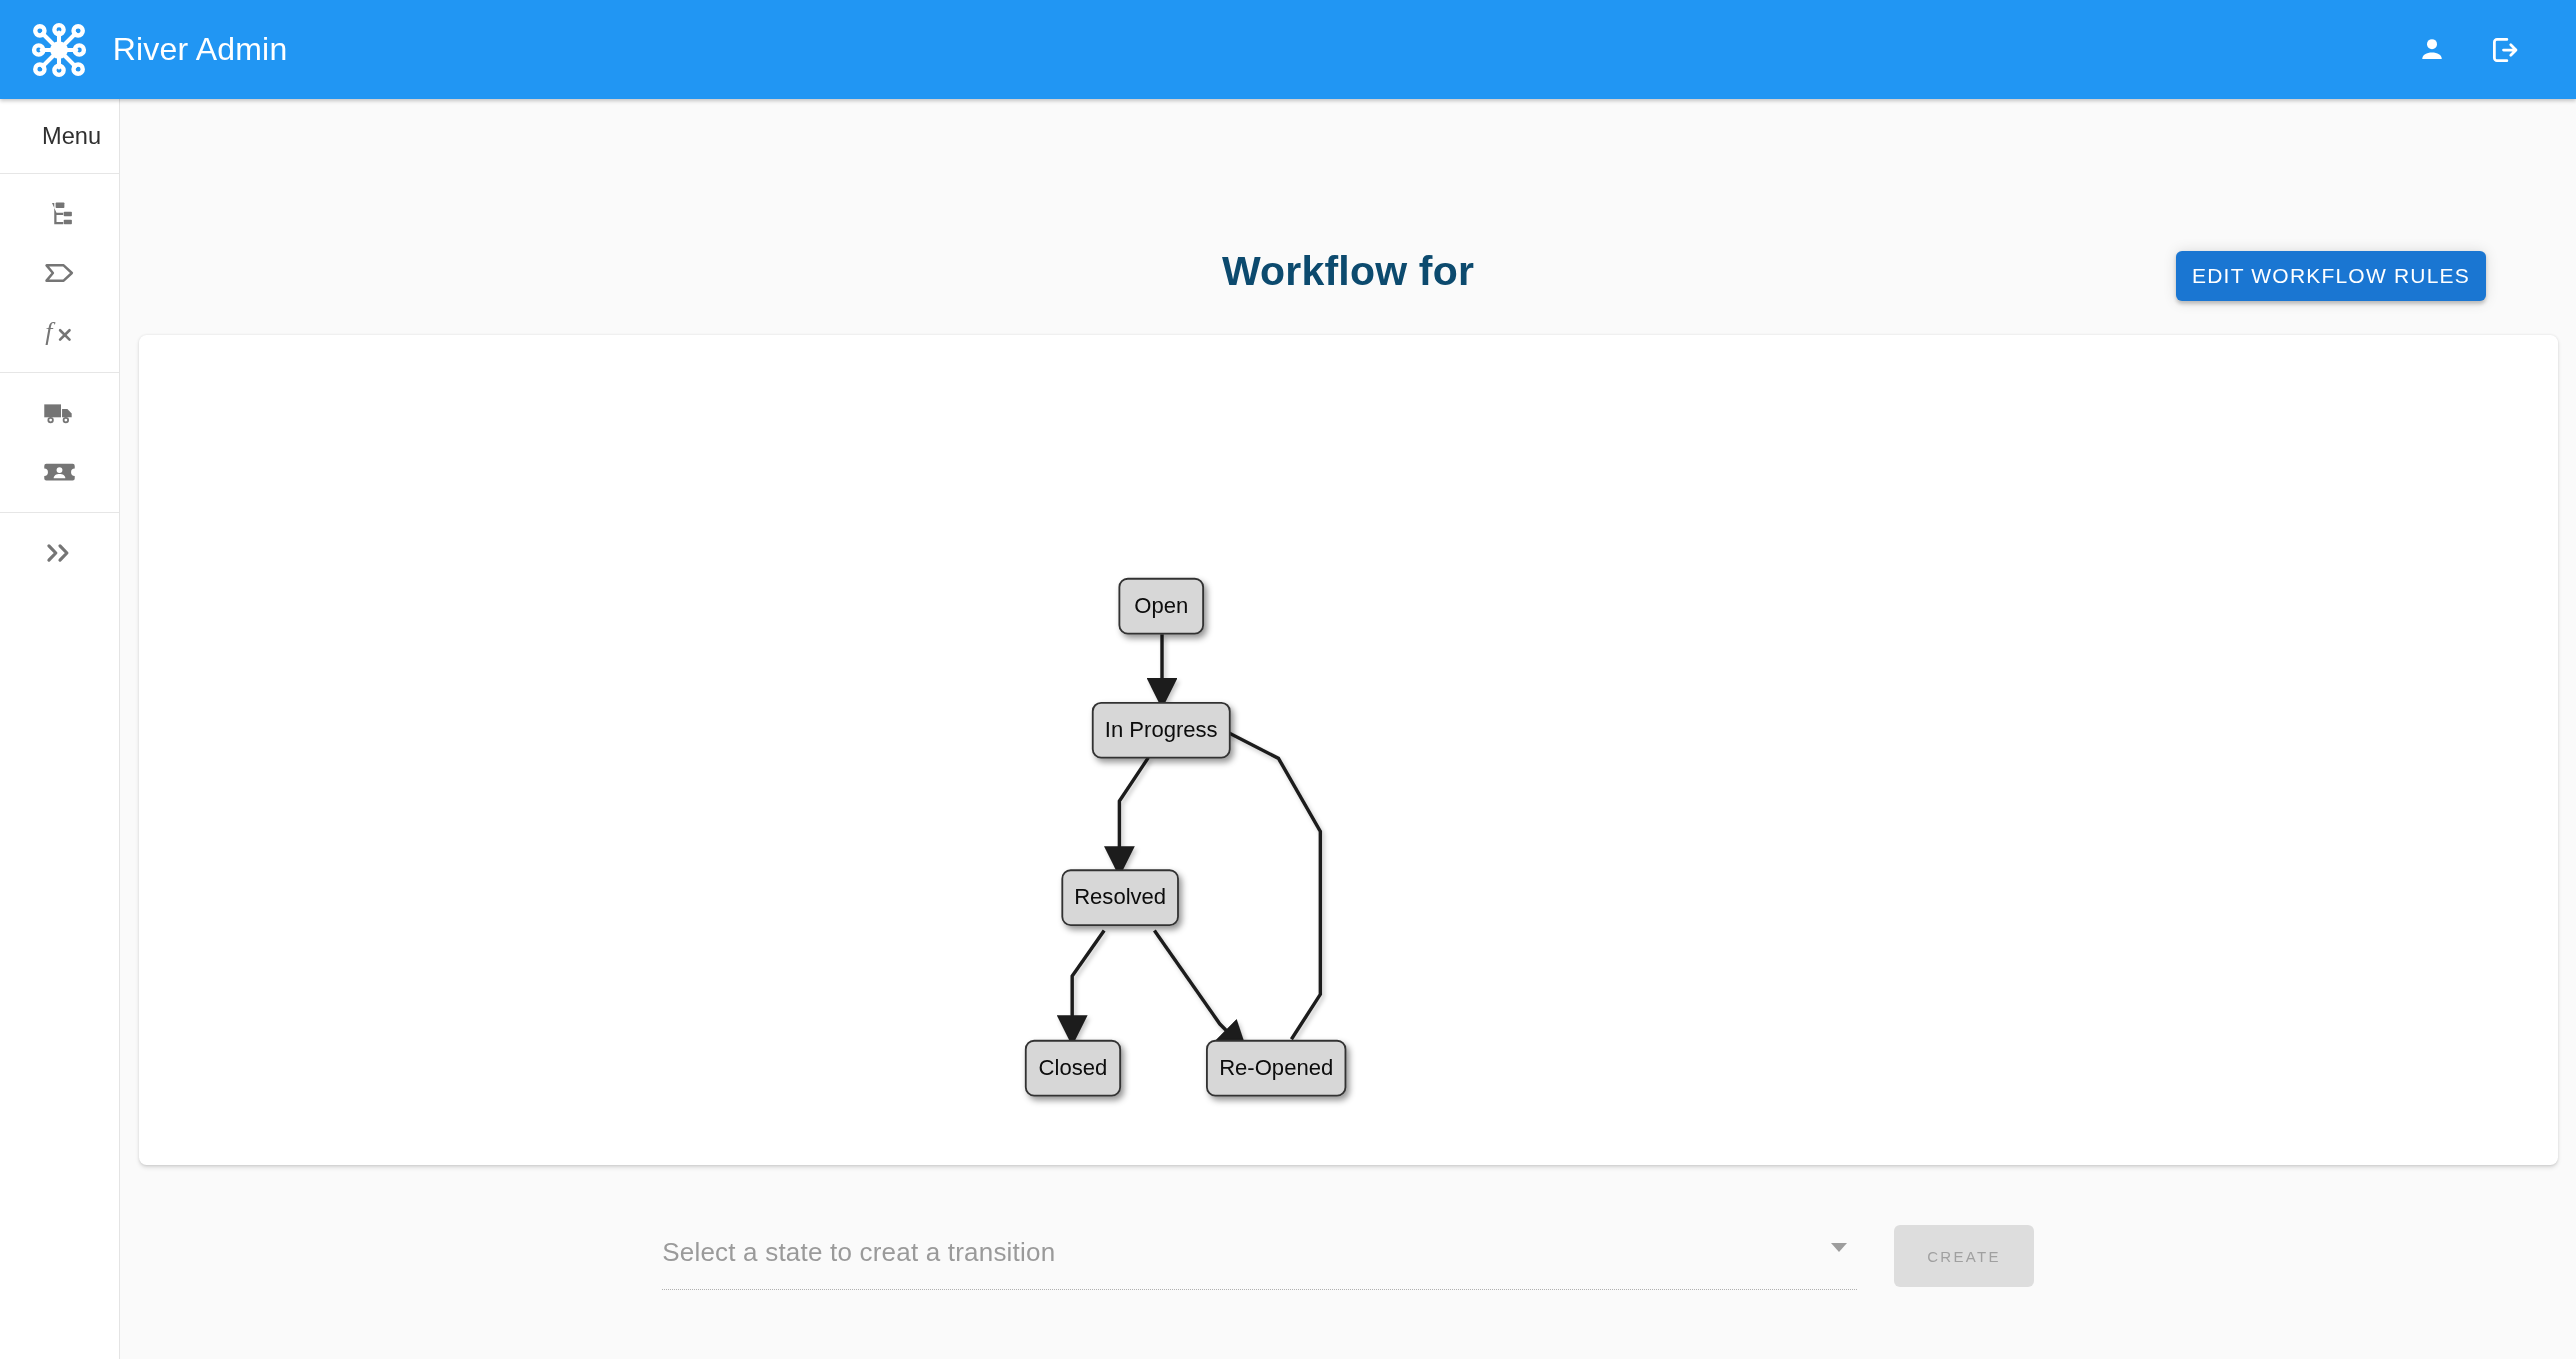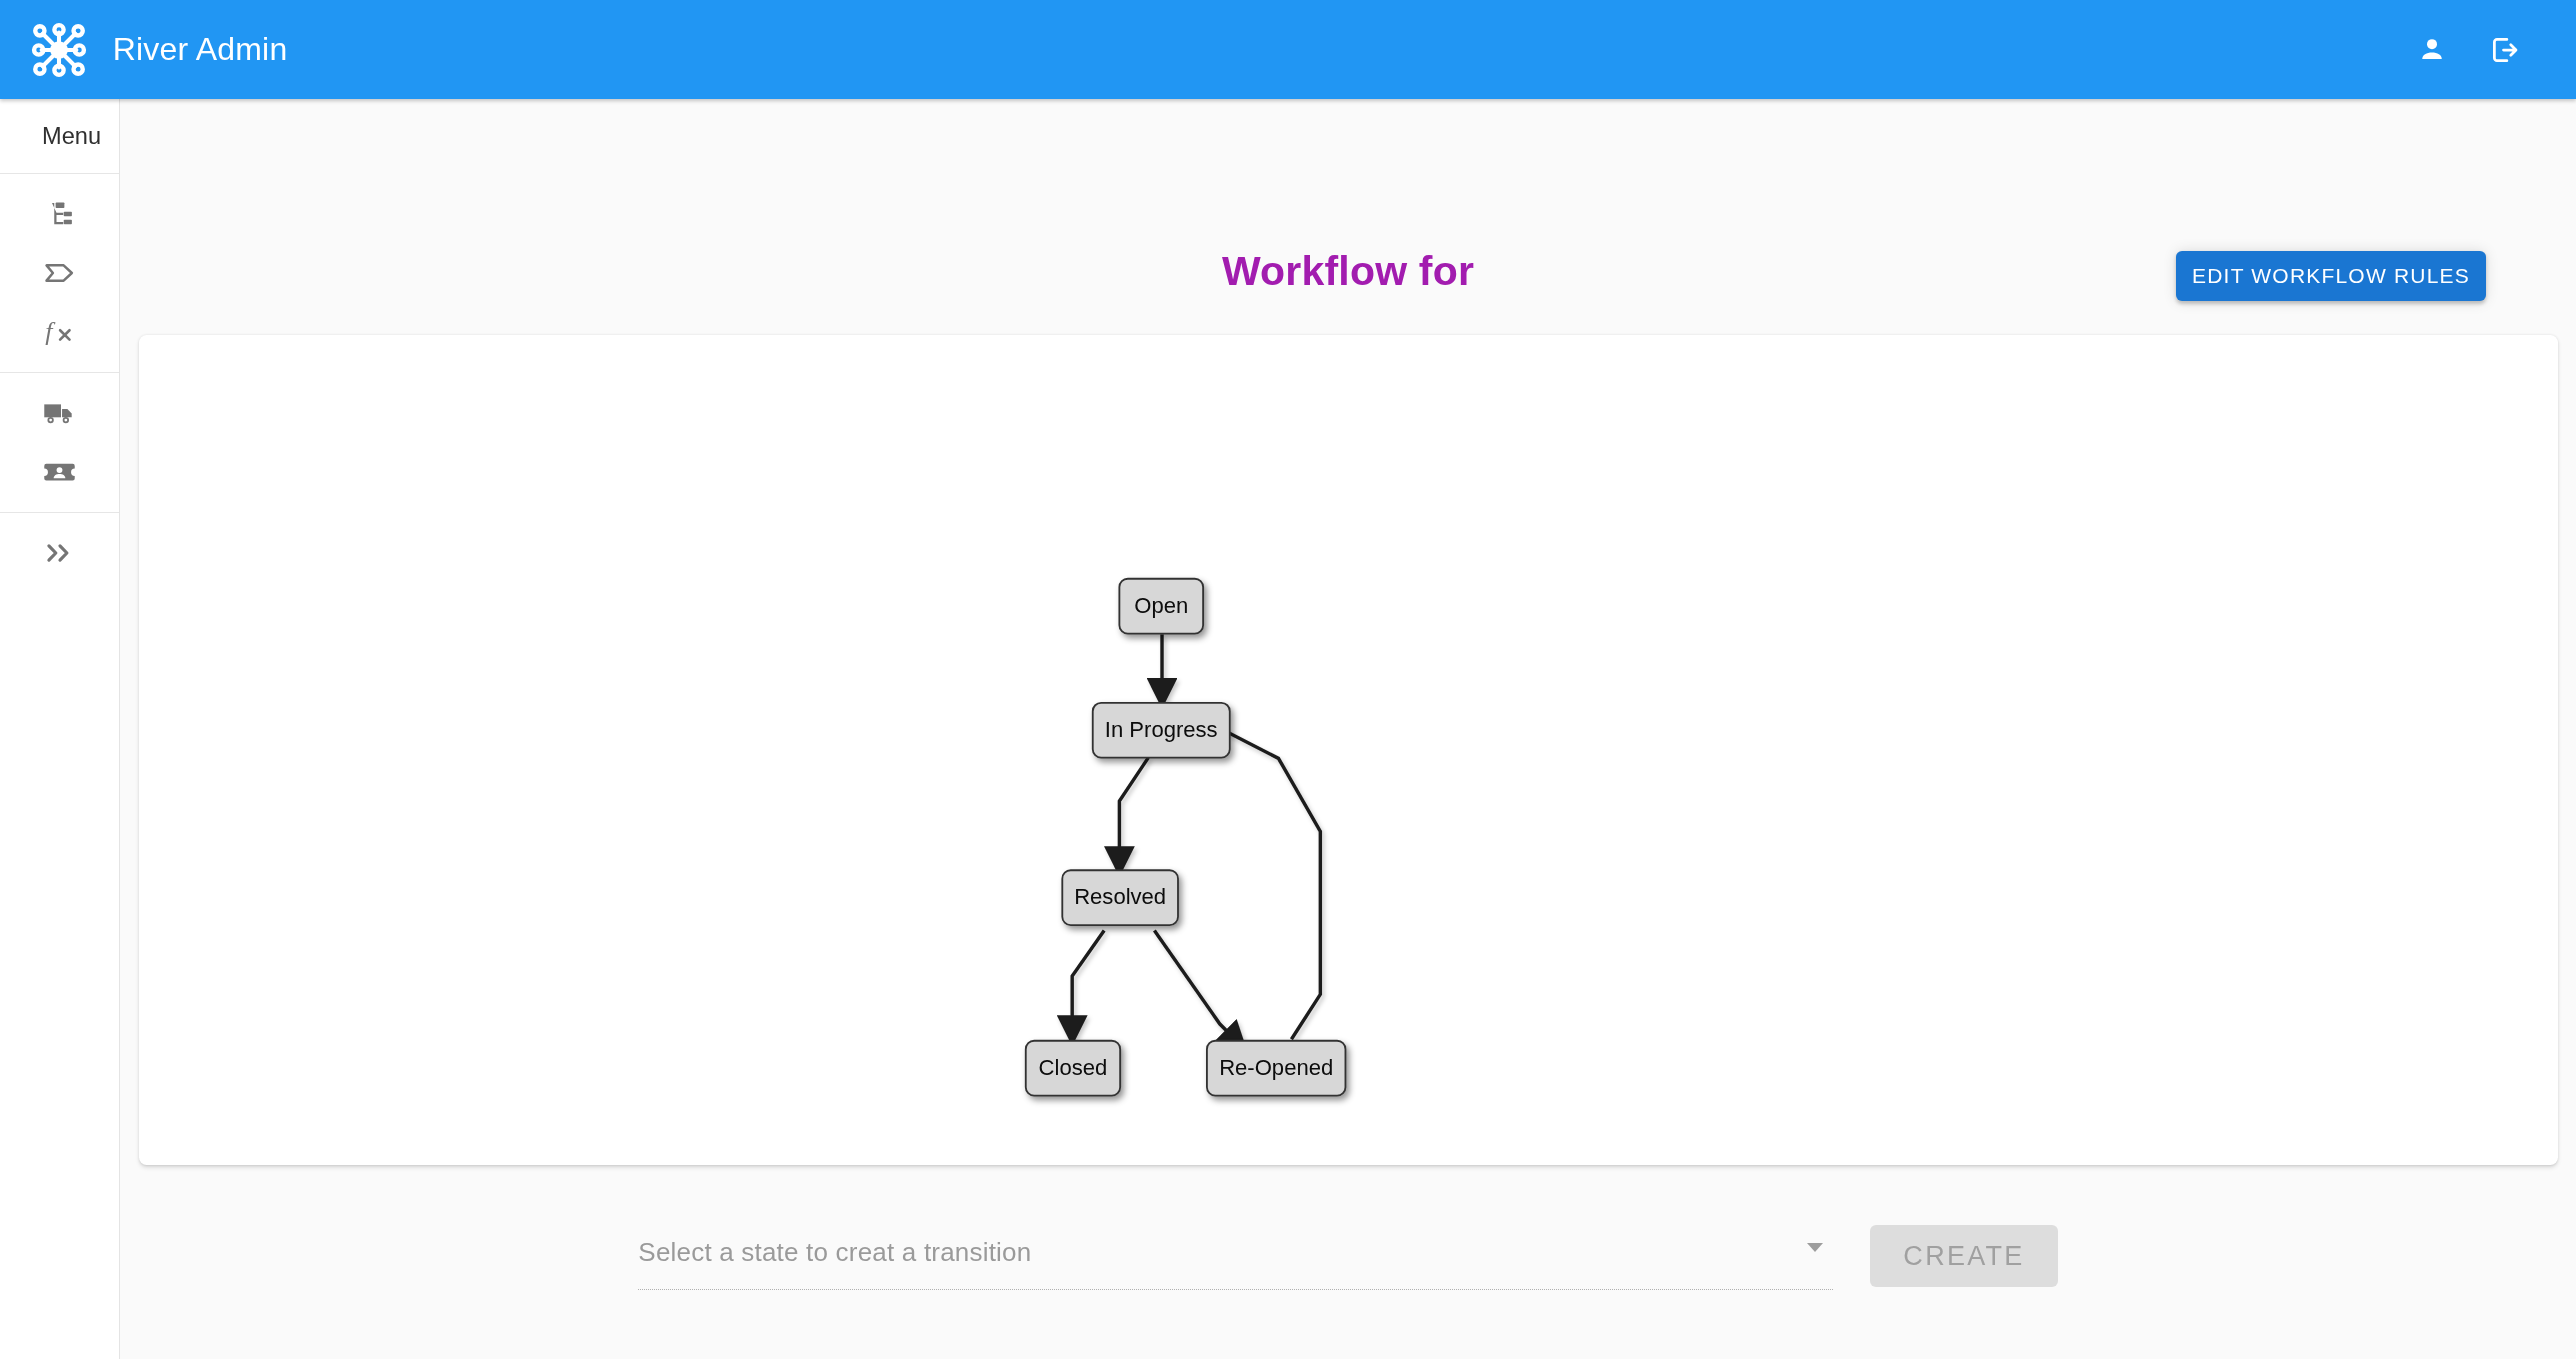--- a/index.html
+++ b/index.html
@@ -93,21 +93,21 @@
     overflow: hidden;
   }
 
   .page-title {
     position: absolute;
     top: 149px;
     left: 0; right: 0;
     text-align: center;
     font-size: 41px;
     font-weight: 700;
-    color: #a21caf;
+    color: #0c4a6e;
     letter-spacing: 0.2px;
   }
   .chip {
     position: absolute;
     top: 238px;
     left: 50%;
     transform: translateX(-50%);
     background: #e4e4e4;
     color: #1d1d1d;
     border-radius: 26px;
@@ -189,21 +189,21 @@
     border-top: 9px solid #9d9d9d;
   }
   .create-btn {
     margin-top: 3px;
     background: #dddddd;
     color: #a0a0a0;
     border: none;
     border-radius: 6px;
     height: 62px;
     padding: 0 33px;
-    font-size: 27px;
+    font-size: 15px;
     font-family: "Liberation Sans", sans-serif;
     letter-spacing: 2.3px;
     cursor: default;
   }
 
   
   .node-label {
     font-family: "Liberation Sans", sans-serif;
     font-size: 29px;
     fill: #0a0a0a;

